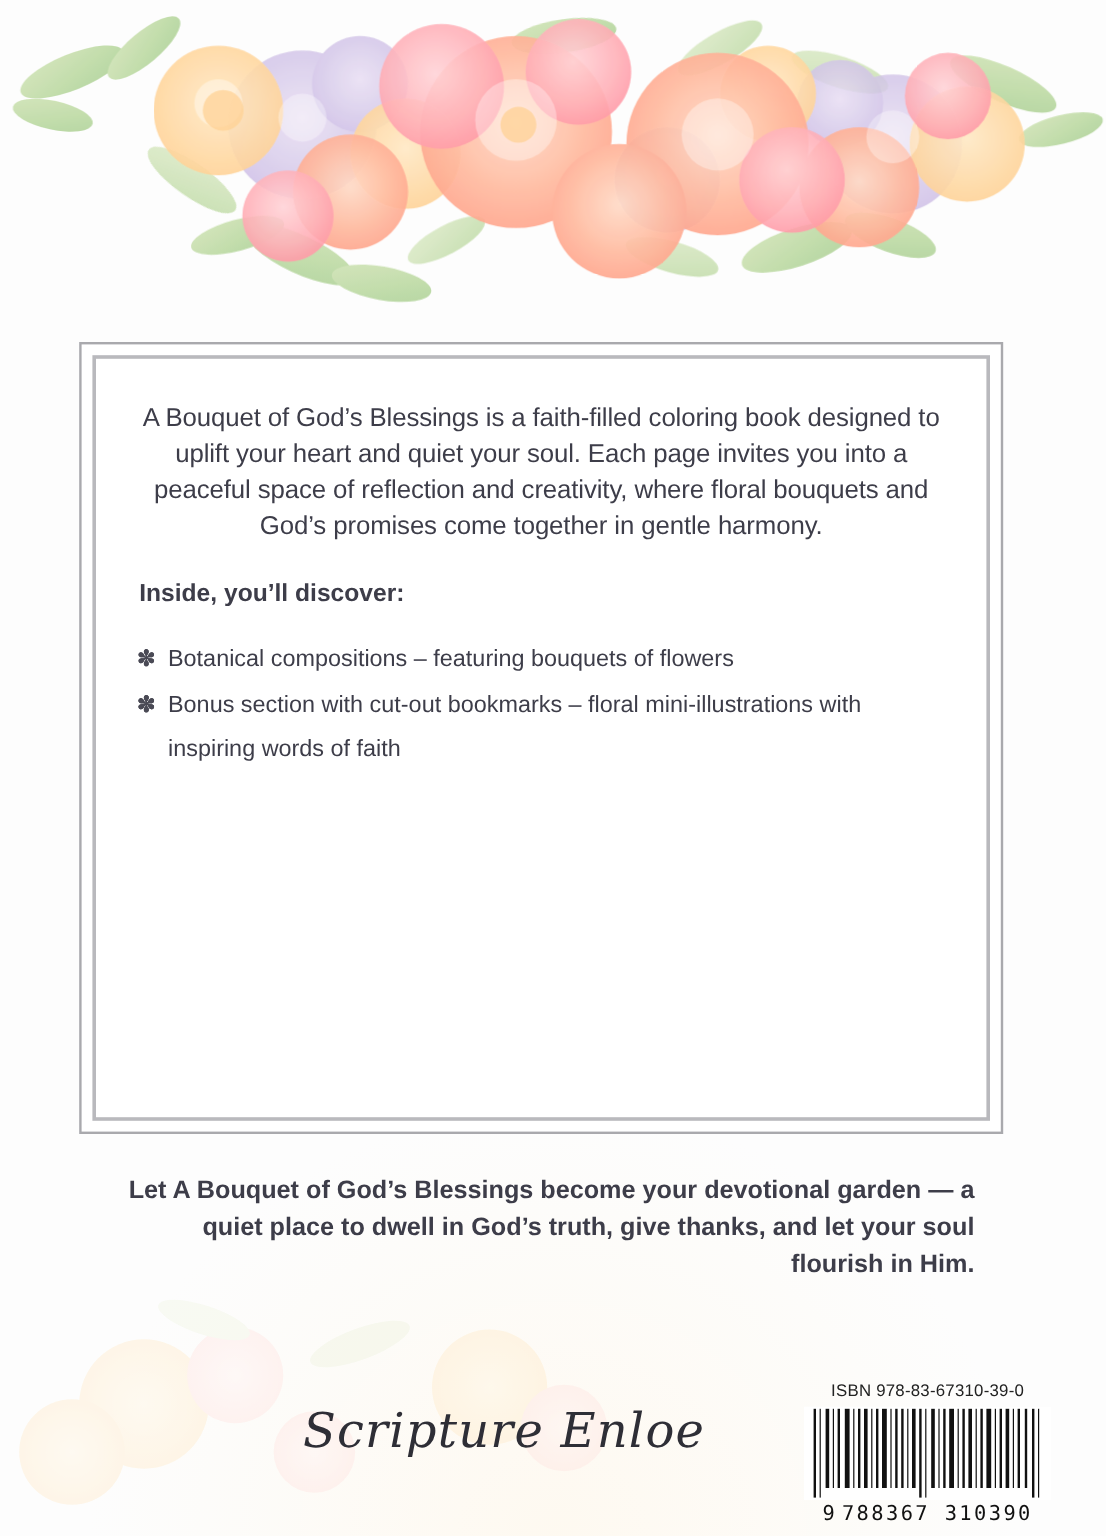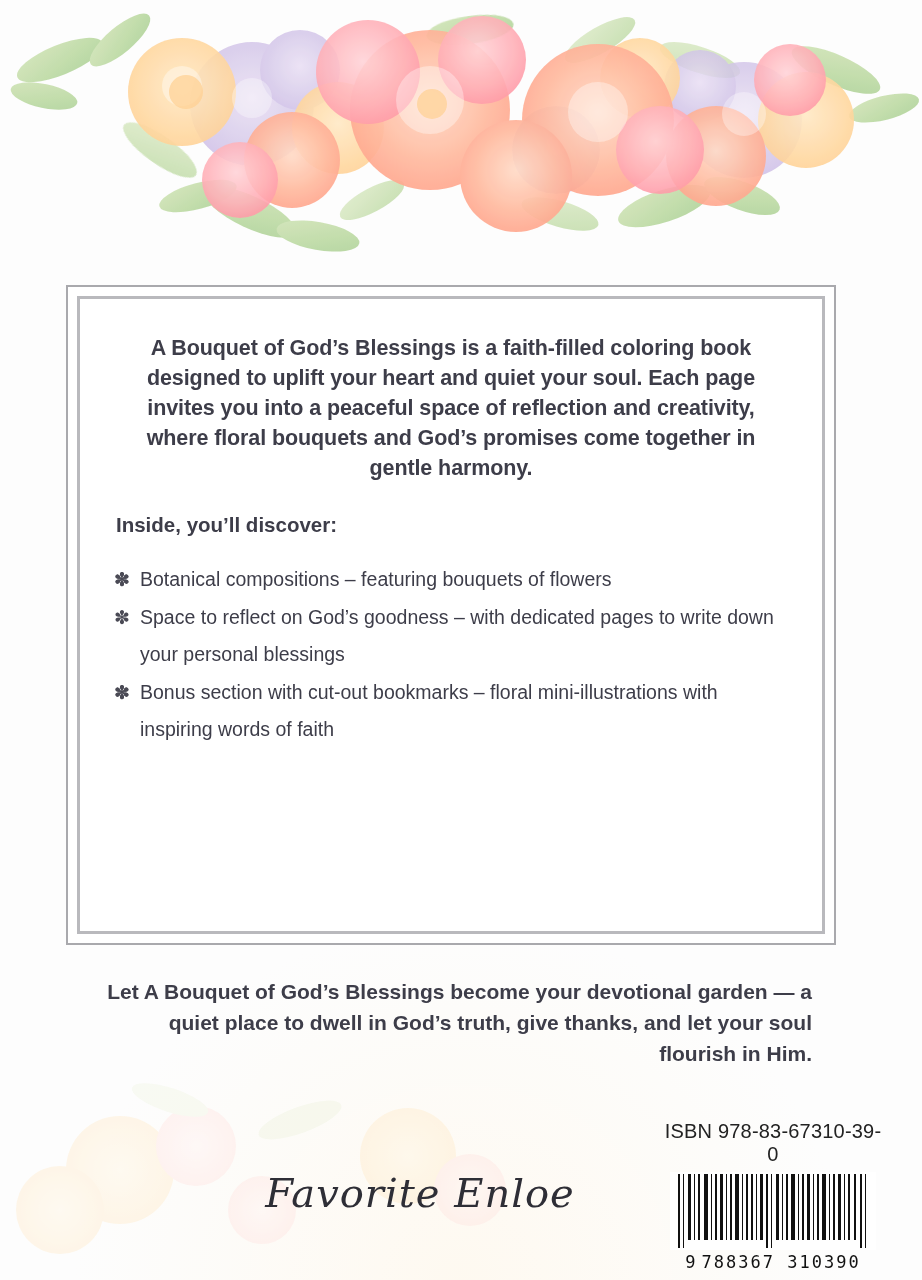--- a/index.html
+++ b/index.html
@@ -38,21 +38,21 @@
   }
   .frame-inner{
     position:absolute;inset:9px;
     border:3px solid #b9b9bd;
     box-sizing:border-box;
     padding:26px 30px 20px 30px;
   }
 
   .intro{
     text-align:center;
-    font-weight:700;
+    font-weight:400;
     font-size:21.5px;
     line-height:30px;
     color:#3d3d49;
     margin:8px 4px 0 4px;
     letter-spacing:-0.1px;
   }
 
   .inside-label{
     margin:30px 0 24px 6px;
     font-weight:700;
@@ -107,21 +107,21 @@
     text-align:center;
     font-size:23px;
     color:#34343c;
   }
 
   .isbn-block{
     position:absolute;right:36px;bottom:8px;width:226px;
     text-align:center;
   }
   .isbn-text{
-    font-size:20px;color:#222;
+    font-size:14px;color:#222;
     margin-bottom:6px;
     letter-spacing:.2px;
   }
   .barcode{
     height:78px;width:206px;margin:0 auto;
     display:flex;align-items:stretch;justify-content:center;
     gap:0;
   }
   .barcode-digits{
     font-family:"DejaVu Sans Mono", monospace;
@@ -245,21 +245,20 @@
       <ul class="features">
         <li>
           <span class="bullet">✽</span>
         </li>
         <li>
           <span class="bullet">✽</span>
           <span>Botanical compositions – featuring bouquets of flowers</span>
         </li>
         <li>
           <span class="bullet">✽</span>
-          <span>Space to reflect on God’s goodness – with dedicated pages to write down your personal blessings</span>
         </li>
         <li>
           <span class="bullet">✽</span>
         </li>
         <li>
           <span class="bullet">✽</span>
           <span>Bonus section with cut-out bookmarks – floral mini-illustrations with inspiring words of faith</span>
         </li>
       </ul>
 
@@ -286,21 +285,21 @@
         <circle cx="60" cy="150" r="44" fill="url(#f1)"></circle>
         <circle cx="408" cy="96" r="48" fill="url(#f1)"></circle>
         <circle cx="470" cy="130" r="36" fill="url(#f2)"></circle>
         <circle cx="262" cy="150" r="34" fill="url(#f2)"></circle>
         <ellipse cx="300" cy="60" rx="44" ry="13" fill="#e9f0d8" transform="rotate(-20 300 60)"></ellipse>
         <ellipse cx="170" cy="40" rx="40" ry="12" fill="#edf3de" transform="rotate(18 170 40)"></ellipse>
       </g>
     </svg>
   </div>
 
-  <div class="author">Favorite Enloe</div>
+  <div class="author">Scripture Enloe</div>
 
   <div class="isbn-block">
     <div class="isbn-text">ISBN 978-83-67310-39-0</div>
     <div class="barcode">
       <svg width="206" height="78" viewBox="0 0 206 78" xmlns="http://www.w3.org/2000/svg">
         <rect x="0" y="0" width="206" height="78" fill="#ffffff"></rect>
         <g fill="#111111">
           <rect x="8" y="2" width="2" height="74"></rect>
           <rect x="13" y="2" width="1" height="74"></rect>
           <rect x="18" y="2" width="3" height="66"></rect>

